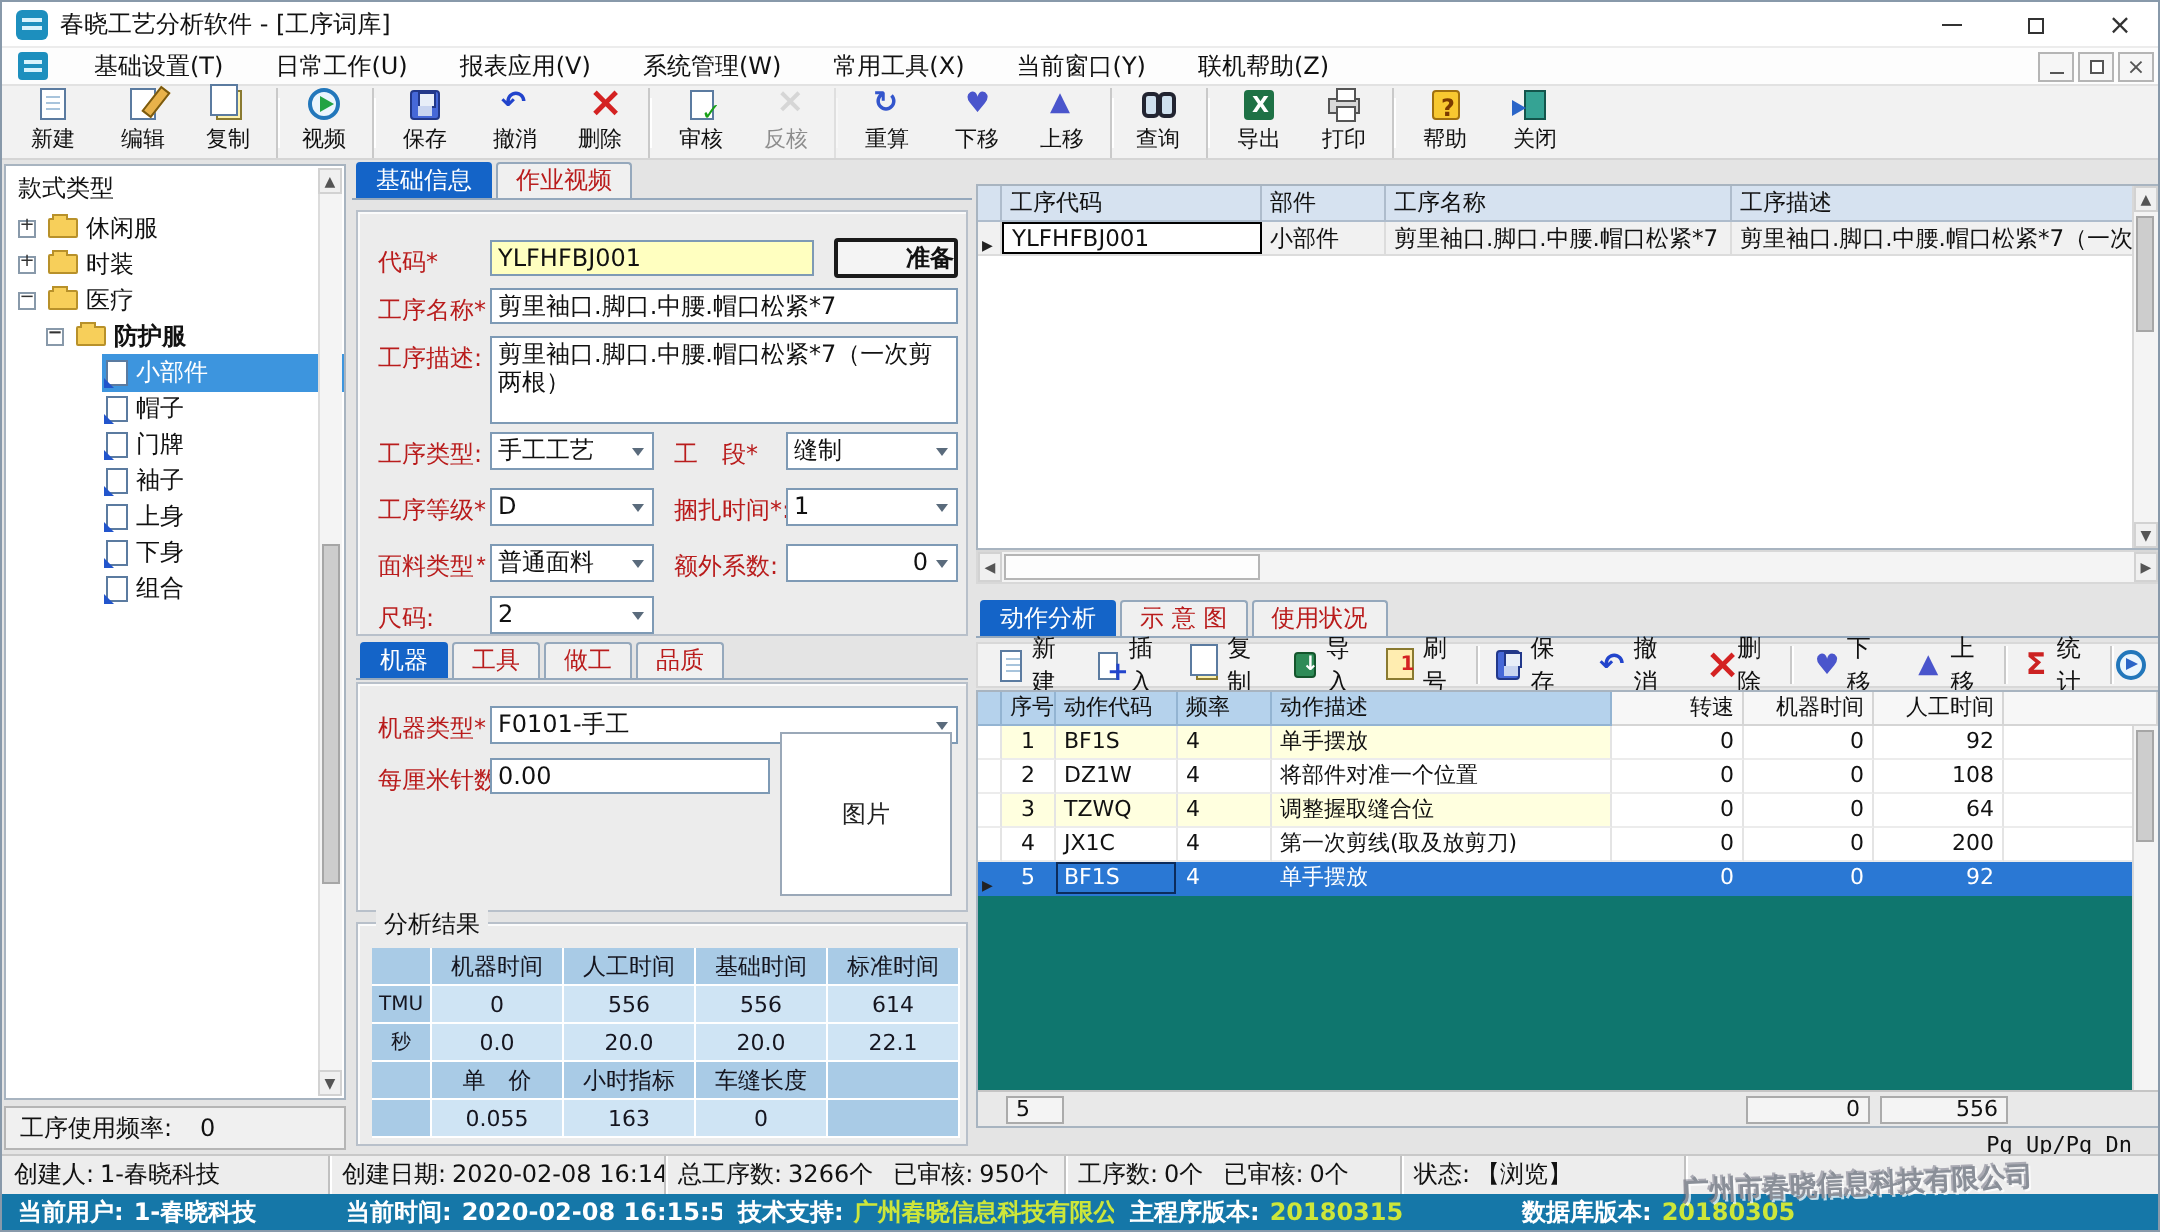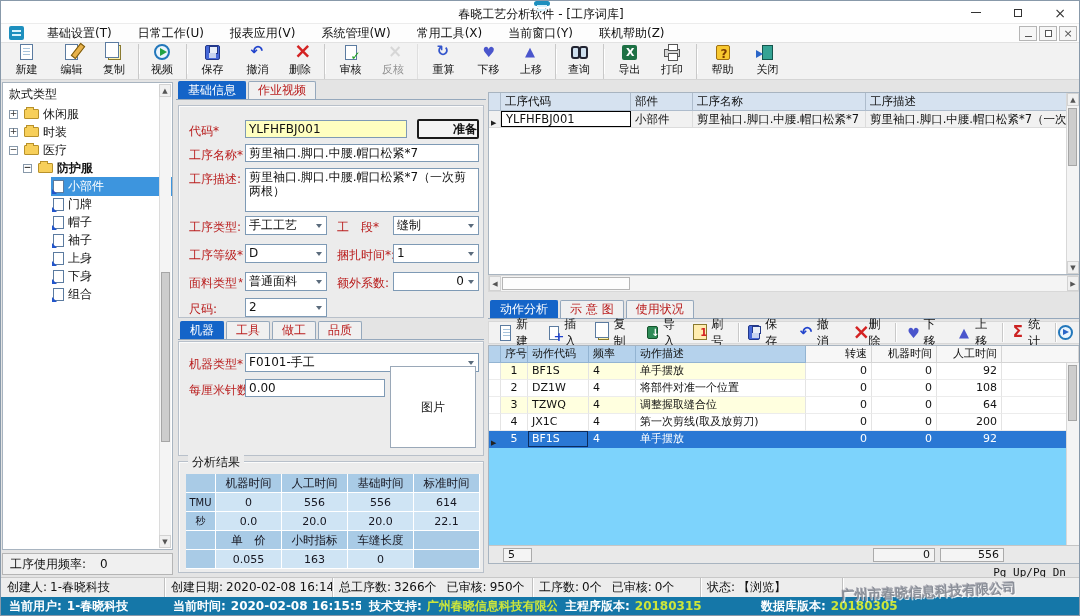--- a/index.html
+++ b/index.html
@@ -3,21 +3,21 @@
 <meta charset="utf-8">
 <style>
   * { margin:0; padding:0; box-sizing:border-box; }
   html,body { background:#777; }
   body { font-family:"DejaVu Sans","Liberation Sans",sans-serif; }
   #app { position:relative; width:1080px; height:616px; background:#e9e9e9; overflow:hidden;
          border:1px solid #8899aa; font-size:12px; color:#111; }
 
   
   .titlebar { position:absolute; left:0; top:0; width:1080px; height:23px; background:#fff;
-              display:flex; align-items:center; border-bottom:1px solid #ececec;flex-direction:column; }
+              display:flex; align-items:center; border-bottom:1px solid #ececec; }
   .app-icon { width:16px; height:15px; margin:0 6px 0 7px; background:#1d8fbe; border-radius:3px; position:relative; }
   .app-icon::after { content:""; position:absolute; left:3px; top:4px; width:10px; height:2px;
                      background:#d8f2fc; box-shadow:0 4px 0 #d8f2fc; }
   .title-text { font-size:12px; color:#111; }
   .win-controls { position:absolute; right:0; top:0; height:23px; display:flex; }
   .win-btn { width:42px; height:23px; display:flex; align-items:center; justify-content:center; color:#333; }
   .glyph-min { width:10px; height:1px; background:#333; }
   .glyph-restore { width:8px; height:8px; border:1px solid #333; position:relative; background:#fff; }
   .glyph-restore::before { content:""; position:absolute; left:2px; top:-3px; width:8px; height:8px; border:1px solid #333; z-index:-1; }
   .glyph-close { font-size:14px; line-height:1; }
@@ -171,21 +171,21 @@
   .hscroll { position:absolute; left:0; top:183px; width:592px; height:17px; background:#f4f4f4; border:1px solid #d8d8d8; }
   .hs-thumb { position:absolute; left:13px; top:1px; width:128px; height:13px; background:#fdfdfd; border:1px solid #b5b5b5; }
 
   .act-tabs { position:absolute; left:0; top:208px; width:592px; }
   .act-toolbar { position:absolute; left:0; top:229px; width:592px; height:23px; background:#f2f2f2;
                  border:1px solid #d8d8d8; display:flex; align-items:center; padding-left:4px; }
   .abtn { display:flex; align-items:center; gap:5px; padding:0 7px; height:19px; font-size:12px; color:#111; }
   .abtn.sep-after { border-right:1px solid #c9c9c9; margin-right:2px; box-shadow:1px 0 0 #fff; }
   .abtn-play { margin-left:auto; margin-right:6px; display:flex; align-items:center; }
 
-  .at-box { position:absolute; left:0; top:253px; width:592px; height:219px; background:#7dd3fc; border:1px solid #a8b4c0; }
+  .at-box { position:absolute; left:0; top:253px; width:592px; height:219px; background:#0f766e; border:1px solid #a8b4c0; }
   .at-head { display:flex; height:17px; }
   .ath { font-size:11px; line-height:16px; padding:0 4px; background:#b5d2ec; border-right:1px solid #93b4d2; border-bottom:1px solid #93b4d2; white-space:nowrap; overflow:hidden; }
   .ath.rt { background:#f7f7f7; border-color:#d5d5d5; text-align:right; }
   .at-row { display:flex; height:17px; }
   .atc { font-size:11px; line-height:16px; padding:0 4px; border-right:1px solid #e4e4e4; border-bottom:1px solid #ececec; background:#fff; white-space:nowrap; overflow:hidden; }
   .c-no { width:27px; text-align:center; } .c-acode { width:61px; } .c-freq { width:47px; }
   .c-adesc { width:170px; } .c-speed { width:66px; text-align:right; } .c-mtime { width:65px; text-align:right; }
   .c-htime { width:65px; text-align:right; } .c-extra { flex:1; }
   .at-row.odd .c-no,.at-row.odd .c-acode,.at-row.odd .c-freq,.at-row.odd .c-adesc { background:#ffffdf; }
   .at-row.selected .atc { background:#2a78d4; color:#fff; border-color:#2a78d4; }
@@ -425,29 +425,29 @@
               <span class="hl">
                 <span class="ticon leaf"></span>
                 <span class="tlabel">小部件</span>
               </span>
             </div>
 
             <div class="tree-row" style="padding-left: 48px;">
 
               <span class="hl">
                 <span class="ticon leaf"></span>
+                <span class="tlabel">帽子</span>
+              </span>
+            </div>
+
+            <div class="tree-row" style="padding-left: 48px;">
+
+              <span class="hl">
+                <span class="ticon leaf"></span>
                 <span class="tlabel">门牌</span>
-              </span>
-            </div>
-
-            <div class="tree-row" style="padding-left: 48px;">
-
-              <span class="hl">
-                <span class="ticon leaf"></span>
-                <span class="tlabel">帽子</span>
               </span>
             </div>
 
             <div class="tree-row" style="padding-left: 48px;">
 
               <span class="hl">
                 <span class="ticon leaf"></span>
                 <span class="tlabel">袖子</span>
               </span>
             </div>

